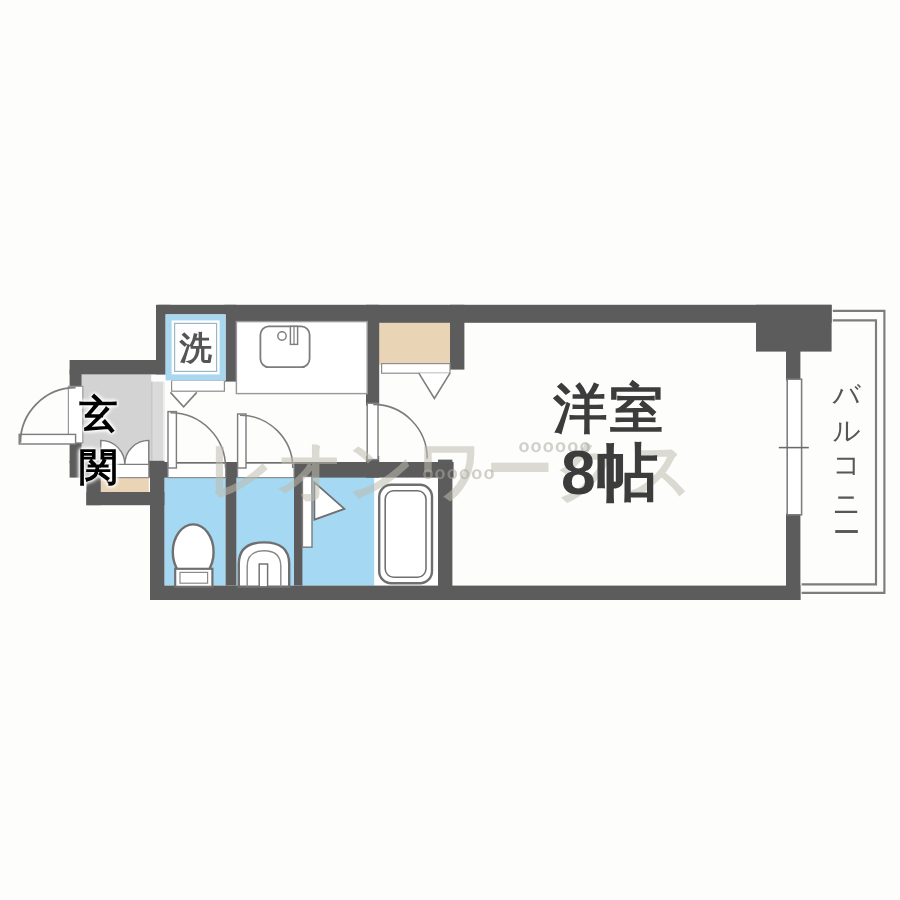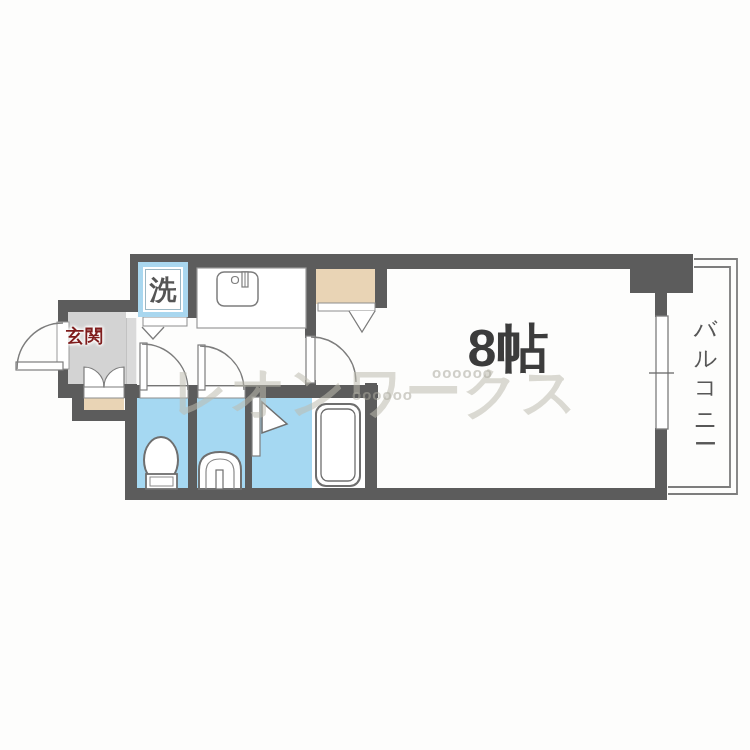--- a/index.html
+++ b/index.html
@@ -10,21 +10,21 @@
   .wall{position:absolute;background:#5c5c5c;z-index:2;}
   .floor{position:absolute;z-index:1;}
   .floor.gray{background:#d3d3d3;}
   .floor.step{background:#dadada;border-left:1px solid #c2c2c2;border-right:1px solid #f2f2f2;}
   .floor.tan{background:#e9d4b5;}
   .floor.blue{background:#a5d8f2;}
   .floor.white{background:#ffffff;}
   svg.overlay{position:absolute;left:0;top:0;z-index:3;}
   .label{position:absolute;z-index:5;color:#3c3c3c;font-weight:bold;}
   .label.halo{text-shadow:0 0 3px #fff,0 0 3px #fff,0 0 4px #fff,0 0 4px #fff;}
-  #entrance-label{left:66px;top:324px;width:62px;font-size:18px;color:#7f1d1d;letter-spacing:1px;}
+  #entrance-label{left:66px;top:324px;width:62px;font-size:32px;color:#000000;letter-spacing:1px;}
   #laundry-box{position:absolute;left:138px;top:262px;width:50px;height:55px;
     background:#fff;border:5px solid #a9d7ef;box-sizing:border-box;z-index:4;}
   #laundry-inner{position:absolute;inset:2px;border:1px solid #9bb7c4;
     display:flex;align-items:center;justify-content:center;}
   #laundry-label{font-size:27px;color:#555;font-weight:bold;}
   #main-room-label{left:417px;top:317px;width:182px;text-align:center;}
   #main-room-name{font-size:45px;line-height:1.05;letter-spacing:2px;}
   #main-room-size{font-size:52px;line-height:1.0;margin-top:5px;}
   #balcony-label{left:691px;top:303px;height:170px;writing-mode:vertical-rl;text-orientation:mixed;
     font-size:23px;font-weight:normal;color:#575757;letter-spacing:6px;}
@@ -131,18 +131,19 @@
 
   <div class="label halo" id="entrance-label">玄関</div>
 
   <div id="laundry-box">
     <div id="laundry-inner">
       <span id="laundry-label">洗</span>
     </div>
   </div>
 
   <div class="label" id="main-room-label">
+    <div id="main-room-name">洋室</div>
     <div id="main-room-size">8帖</div>
   </div>
 
   <div class="label" id="balcony-label">バルコニー</div>
 
 </div>
 
 </body></html>

